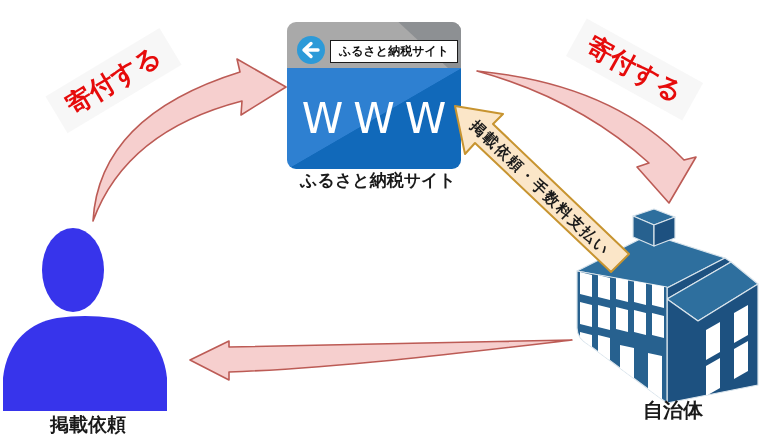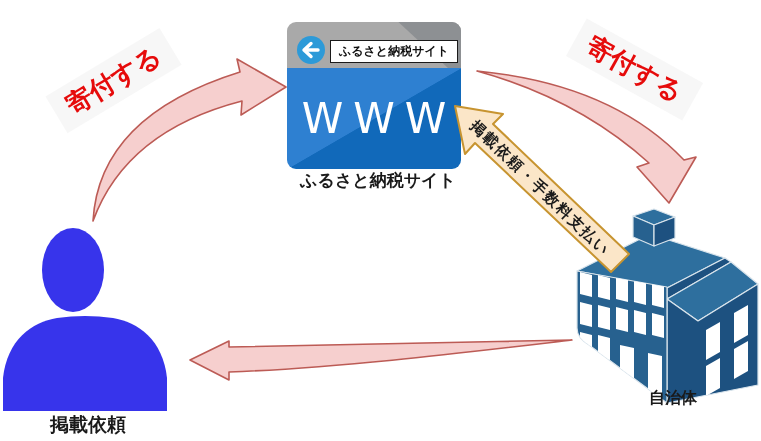--- a/index.html
+++ b/index.html
@@ -109,15 +109,15 @@
   <svg width="761" height="441" viewBox="0 0 761 441">
     <path d="M629,254 L493,124 L503,114 L455,106 L465,154 L475,143 L611,272 Z" fill="#fbe6c8" stroke="#c79430" stroke-width="2" stroke-linejoin="round"></path>
   </svg>
   <div class="listing-label">掲載依頼・手数料支払い</div>
 
   <div class="redlab" style="left:47px;top:59px;font-size:26px;transform:rotate(-31deg);">寄付する</div>
   <div class="redlab" style="left:568px;top:48px;font-size:26px;transform:rotate(29deg);">寄付する</div>
 
   <div class="cap" style="left:288px;top:171px;width:180px;font-size:17px;">ふるさと納税サイト</div>
   <div class="cap" style="left:18px;top:414px;width:140px;font-size:19px;">掲載依頼</div>
-  <div class="cap" style="left:613px;top:389px;width:120px;font-size:16px;text-align:center;">自治体</div>
+  <div class="cap" style="left:613px;top:399px;width:120px;font-size:20px;text-align:center;">自治体</div>
 
 </div>
 
 </body></html>

